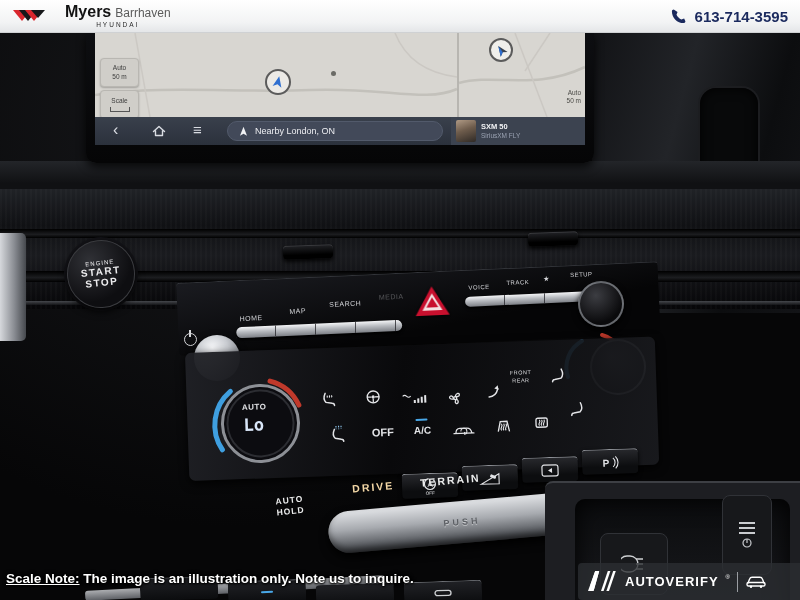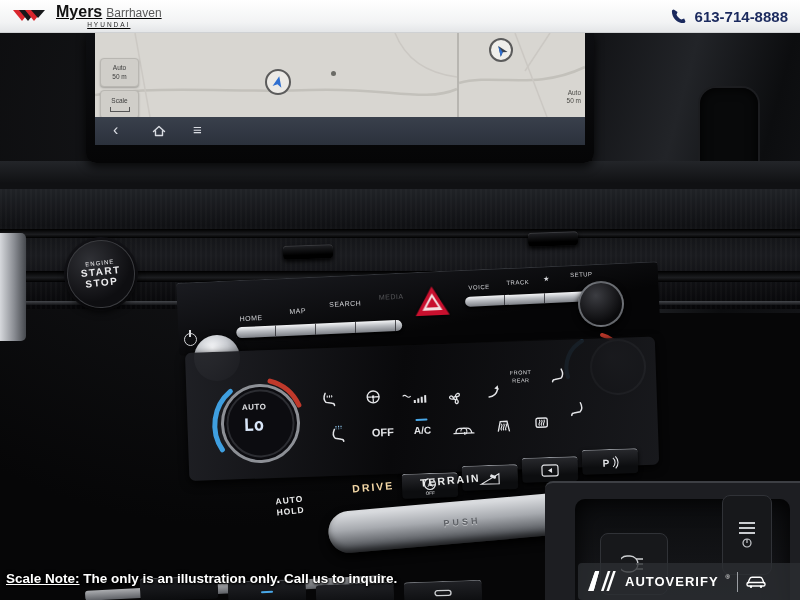--- a/index.html
+++ b/index.html
@@ -1,20 +1,20 @@
 <!DOCTYPE html>
 <html><head>
 <meta charset="utf-8">
 <style>
   html,body{margin:0;padding:0;background:#000;}
   #stage{position:relative;width:800px;height:600px;overflow:hidden;font-family:"Liberation Sans",sans-serif;background:#060607;}
   .a{position:absolute;}
   
   #hdr{left:0;top:0;width:800px;height:33px;background:linear-gradient(180deg,#ffffff 0%,#f2f3f4 70%,#e4e6e8 100%);border-bottom:1px solid #cfd1d3;display:flex;align-items:center;justify-content:space-between;padding:0 12px;box-sizing:border-box;z-index:50;}
-  .logo-wrap{display:flex;align-items:center;gap:10px;text-decoration:underline;}
+  .logo-wrap{display:flex;align-items:center;gap:19px;}
   .logo-txt{display:flex;flex-direction:column;line-height:1;}
   .logo-row{display:flex;gap:4px;align-items:baseline;}
   .lg-bold{font-weight:700;font-size:16px;color:#121212;}
   .lg-light{font-weight:400;font-size:12px;color:#5a5a5a;}
   .lg-brand{font-size:6.5px;letter-spacing:2px;color:#2a2a2a;text-align:center;margin-top:2px;}
   .hdr-right{display:flex;align-items:center;gap:8px;}
   .site{font-weight:700;font-size:13px;color:#1b2a5e;}
   .phone-num{font-weight:700;font-size:15px;color:#1b2a5e;}
   
   #photo{left:0;top:33px;width:800px;height:567px;overflow:hidden;background:radial-gradient(ellipse at 30% 15%,#17181b 0%,#060607 60%);}
@@ -111,21 +111,21 @@
         </span>
         <span class="lg-brand">HYUNDAI</span>
       </span>
     </div>
     <div class="hdr-right">
       <span>
         <svg width="17" height="17" viewBox="0 0 16 16">
             <path d="M3.5 1.5 C2.6 1.5 1.8 2.3 1.8 3.2 c0 6 5 11 11 11 .9 0 1.7-.8 1.7-1.7 l-1.2-2.6 -2.6 1 c-1.9-.9-3.7-2.7-4.6-4.6 l1-2.6 Z" fill="#1b2a5e"></path>
           </svg>
       </span>
-      <span class="phone-num">613-714-8888</span>
+      <span class="phone-num">613-714-3595</span>
     </div>
   </div>
 
   <div id="photo" class="a">
 
     <div class="a door"></div>
     <div class="a door-slot"></div>
 
     <div class="a shelf"></div>
     <div class="a vents"></div>
@@ -175,20 +175,33 @@
       </div>
 
       <div class="navbar a">
         <span class="nb-ico a" style="left:18px;top:5px;font-size:16px;">‹</span>
         <span class="a" style="left:56px;top:6px;">
           <svg width="16" height="16" viewBox="0 0 16 16">
               <path d="M2.5 8.5 L8 3.5 L13.5 8.5 M4.5 7.5 V12.5 H11.5 V7.5" stroke="#d9dce2" stroke-width="1.4" fill="none" stroke-linecap="round" stroke-linejoin="round"></path>
             </svg>
         </span>
         <span class="nb-ico a" style="left:98px;top:5px;">≡</span>
+        <div class="pill a">
+          <svg width="11" height="11" viewBox="0 0 14 14">
+              <polygon points="7,1 11.5,12.5 7,9.8 2.5,12.5" fill="#f0f1f4"></polygon>
+            </svg>
+          <span class="pill-txt">Nearby London, ON</span>
+        </div>
+        <div class="media a">
+          <span class="thumb"></span>
+          <span>
+            <div class="m-station">SXM 50</div>
+            <div class="m-channel">SiriusXM FLY</div>
+          </span>
+        </div>
       </div>
     </div>
 
     <div class="a engine">
       <span class="eng1">ENGINE</span>
       <span class="eng2">START</span>
       <span class="eng2">STOP</span>
     </div>
 
     <div class="a hu">
@@ -378,21 +391,21 @@
       <span style="width:12px;height:2.5px;background:#49a8e8;border-radius:1px;"></span>
     </div>
     <div class="low-btn" style="left:316px;top:550px;width:78px;"></div>
     <div class="low-btn" style="left:404px;top:548px;width:78px;">
       <svg width="20" height="10" viewBox="0 0 20 10">
           <rect x="2" y="2.5" width="16" height="5" rx="2.5" stroke="#cfd1d4" stroke-width="1.3" fill="none"></rect>
         </svg>
     </div>
 
     <div class="a note">
-      <u>Scale Note:</u><span> The only is an illustration only. Call us to inquire.</span>
+      <u>Scale Note:</u><span> The image is an illustration only. Note us to inquire.</span>
     </div>
     <div class="a av-bar">
       <span>
         <svg width="30" height="21" viewBox="0 0 30 21">
           <polygon points="0,20 7.2,0 11.2,0 5.6,20" fill="#fff"></polygon>
           <polygon points="5.6,20 11.2,0 7.2,0 2.4,14" fill="#fff"></polygon>
           <polygon points="13,20 19.8,0 22.4,0 15.6,20" fill="#fff"></polygon>
           <polygon points="18.4,20 25.2,0 27.8,0 21,20" fill="#fff"></polygon>
         </svg>
       </span>

